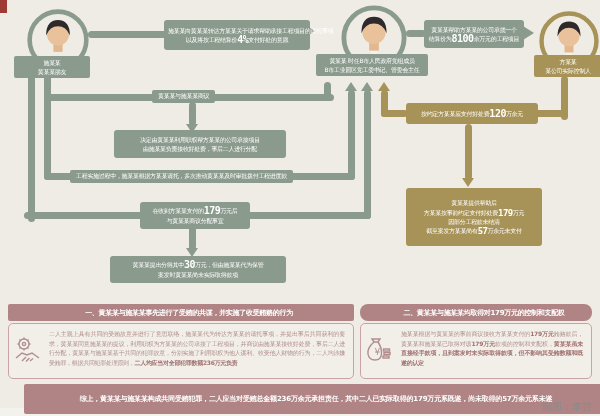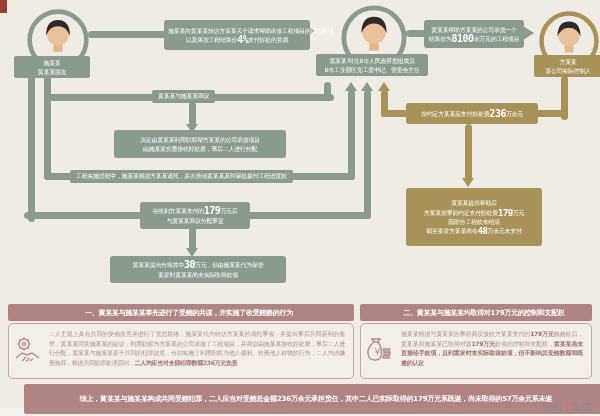--- a/index.html
+++ b/index.html
@@ -175,43 +175,43 @@
     <div><span>在收到方某某支付的</span><span class="big">179</span><span>万元后</span></div>
     <div>与黄某某商议分配事宜</div>
   </div>
 
   <div class="fbox" style="left:110px;top:256px;width:176px;height:27px;">
     <div><span>黄某某提出分得其中</span><span class="big">30</span><span>万元，但由施某某代为保管</span></div>
     <div>案发时黄某某尚未实际取得款项</div>
   </div>
 
   <div class="fbox gold" style="left:406px;top:103px;width:132px;height:21px;">
-    <div><span>按约定方某某应支付好处费</span><span class="big">236</span><span>万余元</span></div>
+    <div><span>按约定方某某应支付好处费</span><span class="big">120</span><span>万余元</span></div>
   </div>
 
   <div class="fbox gold small-big" style="left:406px;top:188px;width:136px;height:58px;">
     <div>黄某某提供帮助后</div>
     <div><span>方某某按事前约定支付好处费</span><span class="big">179</span><span>万元</span></div>
     <div>因部分工程款未结清</div>
-    <div><span>截至案发方某某尚有</span><span class="big">48</span><span>万余元未支付</span></div>
+    <div><span>截至案发方某某尚有</span><span class="big">57</span><span>万余元未支付</span></div>
   </div>
 
   <div class="panel-h" style="left:8px;top:304px;width:346px;height:17px;">一、黄某某与施某某事先进行了受贿的共谋，并实施了收受贿赂的行为</div>
   <div class="panel-b" style="left:8px;top:323px;width:346px;height:56px;"><span>二人主观上具有共同的受贿故意并进行了意思联络，施某某代为转达方某某的请托事项，并提出事后共同获利的要求，黄某某同意施某某的提议，利用职权为方某某的公司承接了工程项目，并商议由施某某接收好处费，事后二人进行分配，黄某某与施某某基于共同的犯罪故意，分别实施了利用职权为他人谋利、收受他人财物的行为，二人均涉嫌受贿罪，根据共同犯罪处理原则，</span><span class="bold">二人均应当对全部犯罪数额236万元负责</span></div>
   <div class="picon" style="left:12px;top:334px;">
     <svg width="32" height="32" viewBox="0 0 32 32" fill="none" stroke="#B08E8E" stroke-width="1.4">
       <circle cx="12" cy="10" r="5"></circle>
       <circle cx="12" cy="10" r="1.6"></circle>
       <path d="M12 3.5 V5 M12 15 V16.5 M5.5 10 H7 M17 10 H18.5 M7.5 5.5 L8.5 6.5 M15.5 13.5 L16.5 14.5 M16.5 5.5 L15.5 6.5 M8.5 13.5 L7.5 14.5"></path>
       <path d="M4 24 L10 19 L15 21 L20 19 L27 24"></path>
       <path d="M10 27 L14 23 M14 27.5 L17.5 24 M18 27 L21 24.5"></path>
     </svg>
   </div>
 
-  <div class="panel-h" style="left:360px;top:304px;width:232px;height:17px;">二、黄某某与施某某均取得对179万元的控制和支配权</div>
+  <div class="panel-h" style="left:360px;top:304px;width:232px;height:17px;border-radius:8px;">二、黄某某与施某某均取得对179万元的控制和支配权</div>
   <div class="panel-b" style="left:360px;top:323px;width:232px;height:56px;"><span>施某某根据与黄某某的事前商议接收方某某支付的</span><span class="bold">179万元</span><span>贿赂款后，黄某某和施某某已取得对该</span><span class="bold">179万元</span><span>款项的控制和支配权，</span><span class="bold">黄某某虽未直接经手款项，且到案发时未实际取得款项，但不影响其受贿数额和既遂的认定</span></div>
   <div class="picon" style="left:364px;top:336px;">
     <svg width="28" height="28" viewBox="0 0 28 28" fill="none" stroke="#B08E8E" stroke-width="1.4">
       <path d="M10 6 L14 6 L16 3 L8 3 Z"></path>
       <path d="M10 6 Q3 12 4 18 Q5 24 11 24 Q17 24 17.5 18 Q18 12 14 6"></path>
       <text x="10.5" y="19" font-size="9" fill="#B08E8E" stroke="none" font-family="DejaVu Sans, sans-serif">¥</text>
       <rect x="19" y="20" width="6" height="2"></rect>
       <rect x="20" y="16.5" width="6" height="2"></rect>
       <rect x="19.5" y="13" width="6" height="2"></rect>
     </svg>

